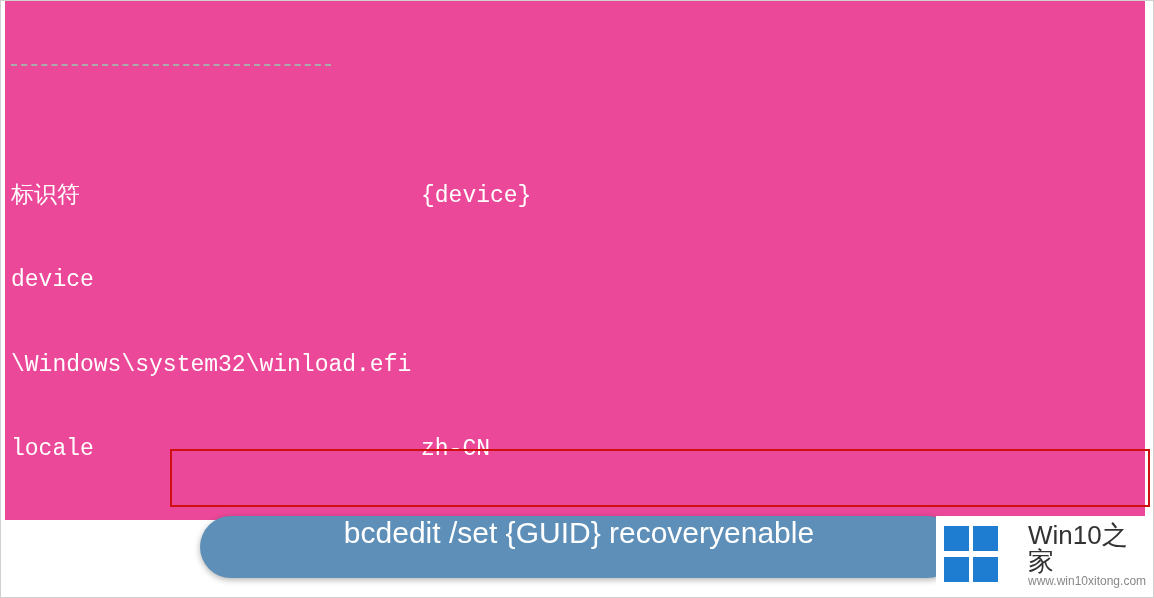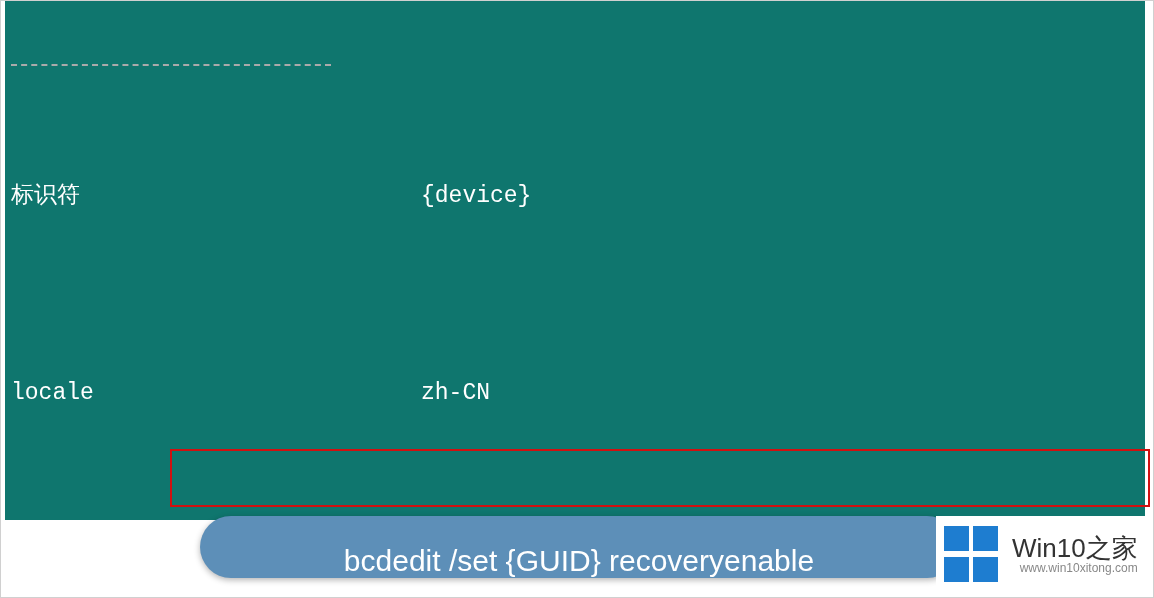--- a/index.html
+++ b/index.html
@@ -14,21 +14,21 @@
       position: relative;
       overflow: hidden;
       font-family: 'Consolas', 'Courier New', monospace;
     }
     .terminal {
       position: absolute;
       top: 0;
       left: 5px;
       width: 1140px;
       height: 520px;
-      background: #0f766e;
+      background: #ec4899;
       color: #ffffff;
       padding: 8px 0 8px 6px;
       font-size: 23px;
       line-height: 1.22;
       white-space: pre;
       overflow: hidden;
     }
     .dashed-top {
       border-top: 2px dashed #aaa;
       width: 320px;
@@ -55,21 +55,21 @@
     }
     .callout-pill {
       position: absolute;
       left: 200px;
       top: 516px;
       width: 758px;
       height: 62px;
       background: #5d8fb8;
       border-radius: 50px;
       display: flex;
-      align-items: flex-end;
+      align-items: flex-start;
       justify-content: center;
       color: #ffffff;
       font-size: 30px;
       font-family: 'Segoe UI', Arial, sans-serif;
       z-index: 10;
       box-shadow: 0 2px 6px rgba(0,0,0,0.3);
     }
     .watermark {
       position: absolute;
       right: 2px;
@@ -89,21 +89,21 @@
       height: 58px;
       gap: 4px;
       flex-shrink: 0;
     }
     .win-tile {
       width: 25px;
       height: 25px;
       background: #1e7dd0;
     }
     .wm-text {
-      margin-left: 10px;
+      margin-left: 26px;
       display: flex;
       flex-direction: column;
       justify-content: center;
     }
     .wm-title {
       font-family: 'Segoe UI', Arial, sans-serif;
       font-size: 26px;
       color: #333;
       line-height: 1;
     }
@@ -124,22 +124,22 @@
       z-index: 30;
     }
   </style>
 </head>
 <body>
 
 <div class="terminal">
   <div class="dashed-top"></div>
   <div>
     <div class="entry-row"><span class="entry-label">标识符</span><span class="entry-value">{device}</span></div>
-    <div class="entry-row"></div>
-    <div class="entry-row"></div>
+    <div class="entry-row"><span class="entry-label">device</span></div>
+    <div class="entry-row"><span class="entry-value">\Windows\system32\winload.efi</span></div>
     <div class="entry-row"><span class="entry-label">locale</span><span class="entry-value">zh-CN</span></div>
     
     
     
     
     
     
     
     
     

